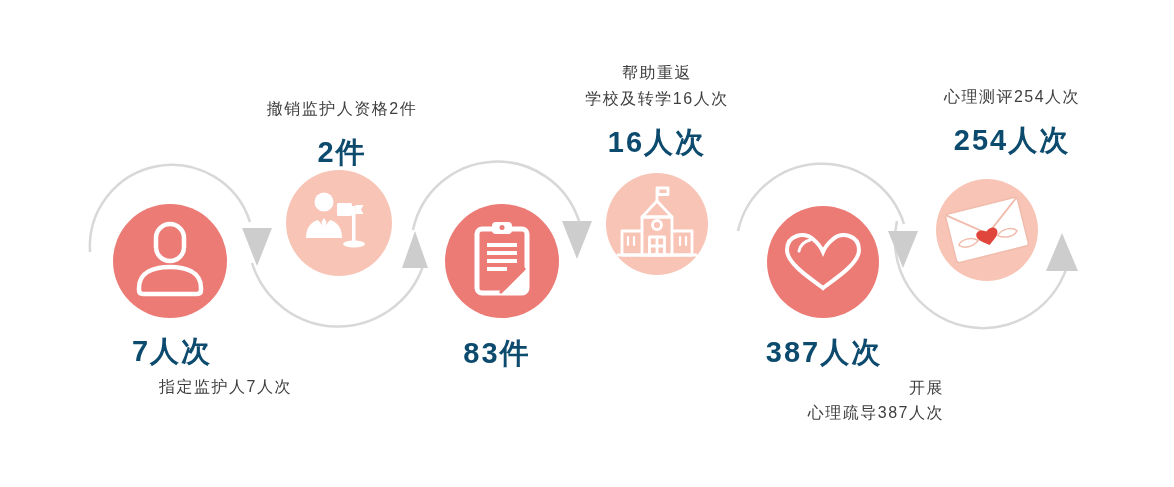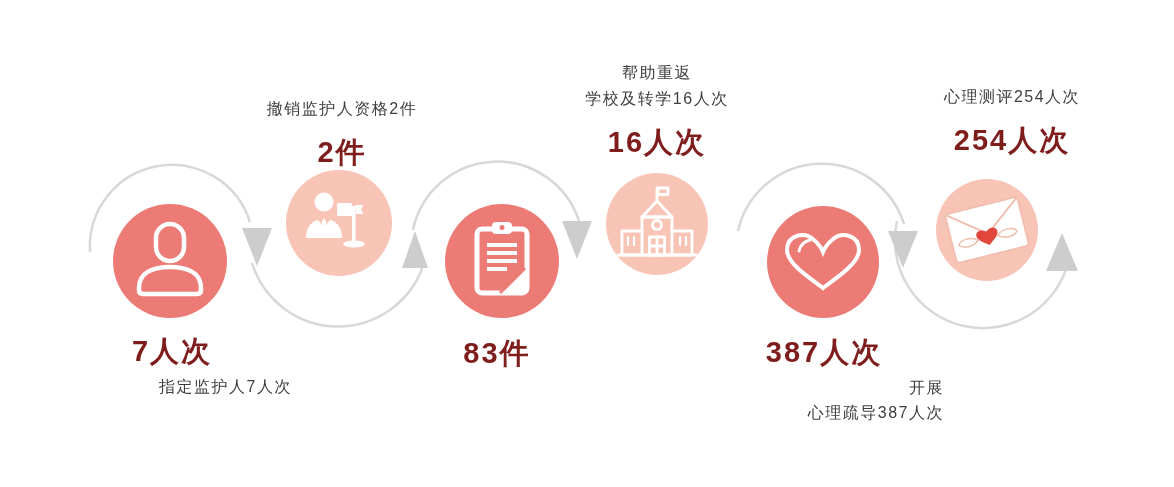--- a/index.html
+++ b/index.html
@@ -7,21 +7,21 @@
   .canvas{
     position:relative;
     width:1174px;height:487px;
     background:#ffffff;
     overflow:hidden;
     font-family:"Liberation Sans","DejaVu Sans",sans-serif;
   }
   .flow-svg{position:absolute;left:0;top:0;}
   .step-text{position:absolute;width:240px;text-align:center;}
   .step-value{
-    font-size:29px;font-weight:bold;color:#7f1d1d;
+    font-size:29px;font-weight:bold;color:#0c4a6e;
     letter-spacing:2px;line-height:30px;
   }
   .step-desc{
     font-size:16px;color:#3E3E3E;letter-spacing:1.5px;line-height:26px;
   }
   .step-desc .line{display:block;}
   .pos-top .step-value{margin-top:15px;}
   .pos-bottom .step-desc{margin-top:9px;line-height:24.5px;text-align:right;}
 </style>
 </head>

